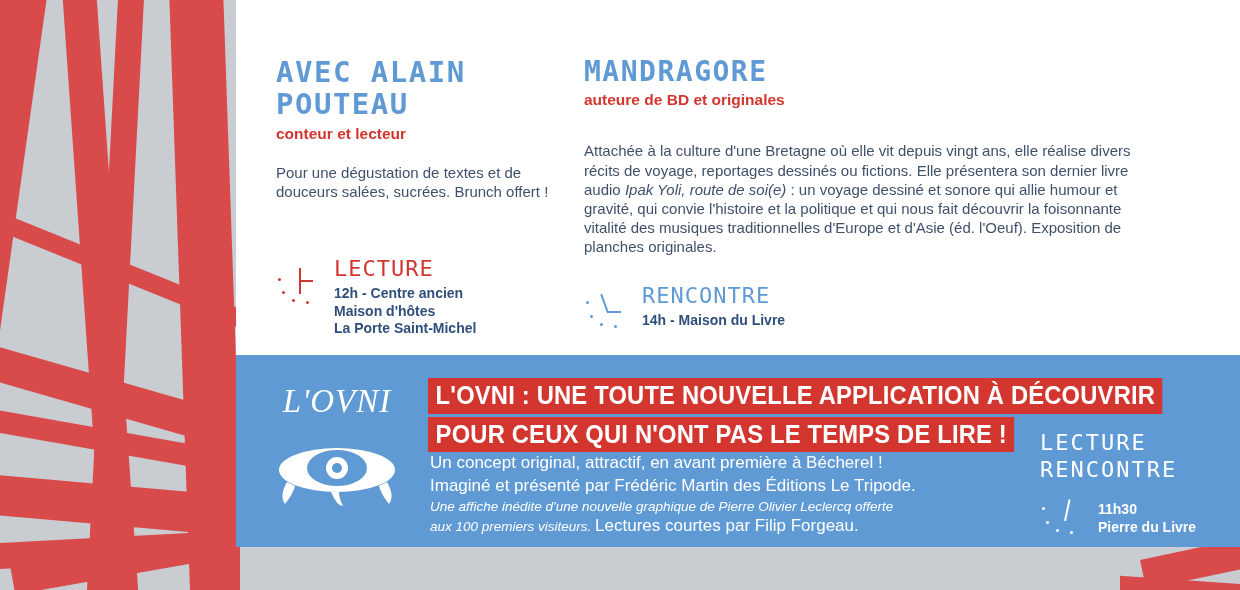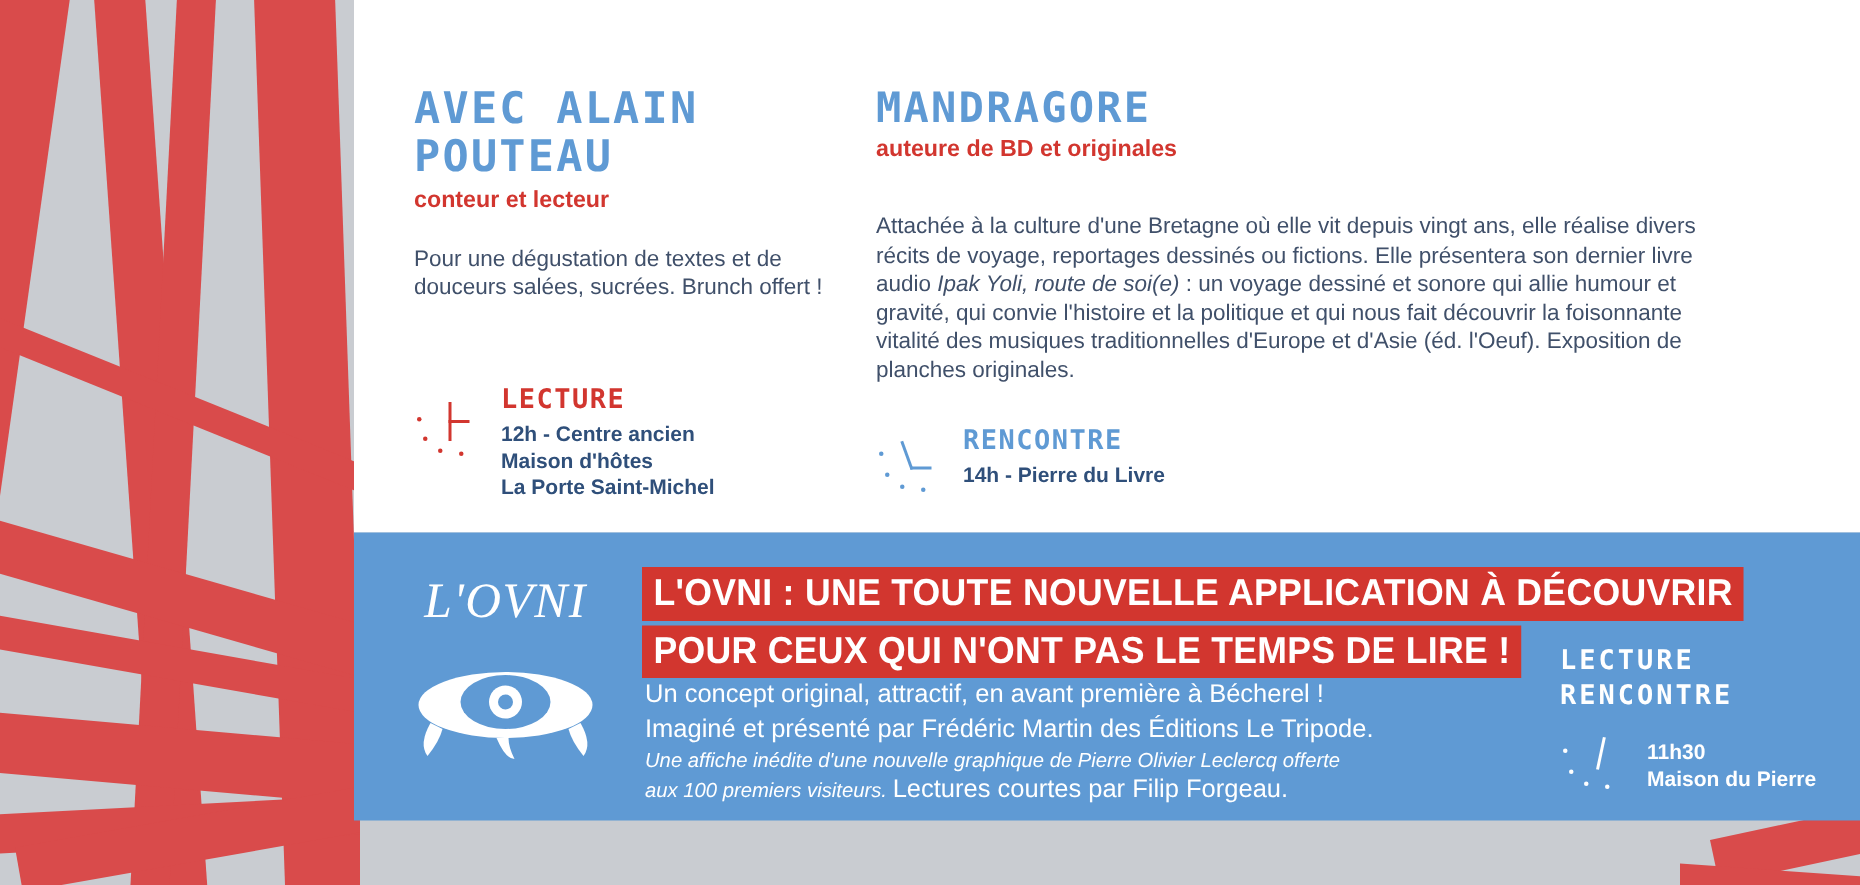--- a/index.html
+++ b/index.html
@@ -142,22 +142,22 @@
     position: absolute;
     background: #d2362f;
   }
   .clock.blue .dot { background: #5f9ad4; }
   .clock.blue .hand { background: #5f9ad4; }
   .clock.white .dot { background: #ffffff; }
   .clock.white .hand { background: #ffffff; }
 
   .event-label {
     font-family: "DejaVu Sans Mono", monospace;
-    font-size: 18px;
-    font-weight: bold;
+    font-size: 22px;
+    font-weight: normal;
     letter-spacing: 1px;
     color: #d2362f;
     line-height: 1;
     margin-bottom: 5px;
   }
   .event-label.blue { color: #5f9ad4; }
   .event-label.white { color: #ffffff; }
 
   .event-lines {
     color: #2f4f7a;
@@ -309,21 +309,21 @@
       <span class="dot" style="left:2px;  top:16px;"></span>
       <span class="dot" style="left:6px;  top:30px;"></span>
       <span class="dot" style="left:16px; top:38px;"></span>
       <span class="dot" style="left:30px; top:40px;"></span>
       <span class="hand" style="left:23px; top:8px; width:2px; height:20px; transform: rotate(-20deg); transform-origin: bottom center;"></span>
       <span class="hand" style="left:23px; top:26px; width:14px; height:2px;"></span>
     </div>
     <div>
       <div class="event-label blue">RENCONTRE</div>
       <div class="event-lines">
-        <div>14h - Pierre du Livre</div>
+        <div>14h - Maison du Livre</div>
       </div>
     </div>
   </div>
 
   <div class="blue-panel"></div>
 
   <div class="ovni-logo">
     <div class="ovni-word">L'OVNI</div>
     <svg class="ovni-svg" width="140" height="80" viewBox="0 0 140 80">
       <ellipse cx="70" cy="40" rx="58" ry="22" fill="#ffffff"></ellipse>
@@ -355,19 +355,19 @@
       <div style="display:flex; align-items:flex-start;">
         <div class="clock white">
           <span class="dot" style="left:2px;  top:16px;"></span>
           <span class="dot" style="left:6px;  top:30px;"></span>
           <span class="dot" style="left:16px; top:38px;"></span>
           <span class="dot" style="left:30px; top:40px;"></span>
           <span class="hand" style="left:24px; top:8px; width:2px; height:22px; transform: rotate(12deg); transform-origin: bottom center;"></span>
         </div>
         <div class="event-lines white" style="padding-top:10px;">
           <div>11h30</div>
-          <div>Maison du Pierre</div>
+          <div>Pierre du Livre</div>
         </div>
       </div>
     </div>
   </div>
 
 </div>
 
 </body></html>

